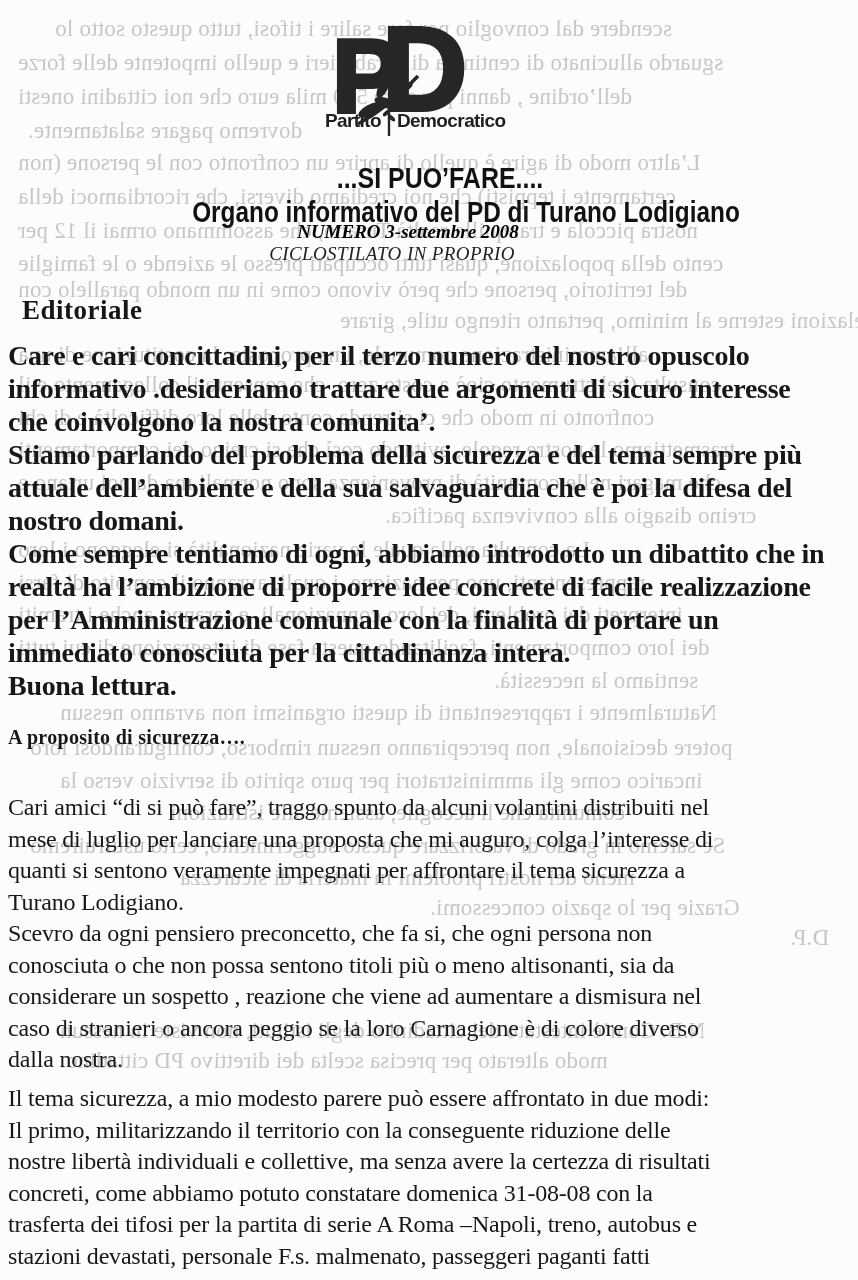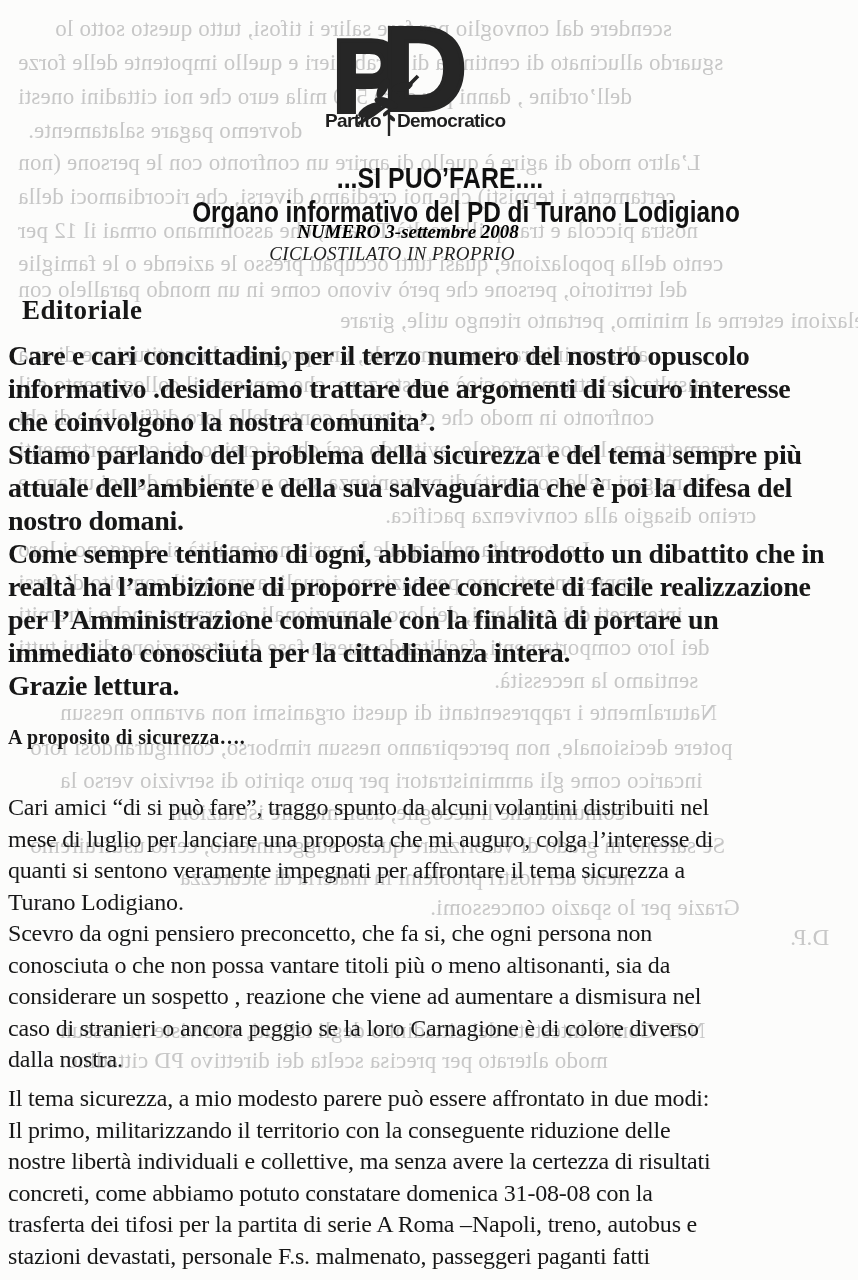--- a/index.html
+++ b/index.html
@@ -148,31 +148,31 @@
         <div class="tline">Care e cari concittadini, per il terzo numero del nostro opuscolo</div>
         <div class="tline">informativo .desideriamo trattare due argomenti di sicuro interesse</div>
         <div class="tline">che coinvolgono la nostra  comunita’.</div>
         <div class="tline">Stiamo parlando del problema della sicurezza e del tema sempre più</div>
         <div class="tline">attuale dell’ambiente e della sua salvaguardia che è poi la difesa del</div>
         <div class="tline">nostro domani.</div>
         <div class="tline">Come sempre tentiamo di ogni, abbiamo introdotto un dibattito che in</div>
         <div class="tline">realtà  ha l’ambizione di proporre idee concrete di facile realizzazione</div>
         <div class="tline">per l’Amministrazione comunale con la finalità di portare un</div>
         <div class="tline">immediato conosciuta per la cittadinanza intera.</div>
-        <div class="tline">Grazie lettura.</div>
+        <div class="tline">Buona lettura.</div>
       </div>
 
     <h2 class="sec-heading">A proposito di sicurezza….</h2>
     <div class="sec-body-1">
         <div class="tline">Cari amici “di si può fare”, traggo  spunto da alcuni volantini distribuiti nel</div>
         <div class="tline">mese di luglio per lanciare una proposta che mi auguro, colga l’interesse di</div>
         <div class="tline">quanti si sentono veramente impegnati per affrontare il tema sicurezza a</div>
         <div class="tline">Turano Lodigiano.</div>
         <div class="tline">Scevro  da ogni pensiero preconcetto, che fa si, che ogni persona non</div>
-        <div class="tline">conosciuta o che non possa vantare titoli più o meno altisonanti, sia da</div>
+        <div class="tline">conosciuta o che non possa sentono titoli più o meno altisonanti, sia da</div>
         <div class="tline">considerare un sospetto , reazione che viene ad aumentare a dismisura nel</div>
         <div class="tline">caso di  stranieri o ancora peggio  se la loro Carnagione è di colore diverso</div>
         <div class="tline">dalla nostra.</div>
       </div>
     <div class="sec-body-2">
         <div class="tline">Il tema sicurezza, a mio modesto parere può essere affrontato in due modi:</div>
         <div class="tline">Il primo, militarizzando il territorio con la conseguente riduzione delle</div>
         <div class="tline">nostre libertà individuali e collettive, ma senza avere la certezza di risultati</div>
         <div class="tline">concreti, come abbiamo potuto constatare domenica 31-08-08 con la</div>
         <div class="tline">trasferta dei tifosi per la partita di serie A Roma –Napoli, treno, autobus e</div>

